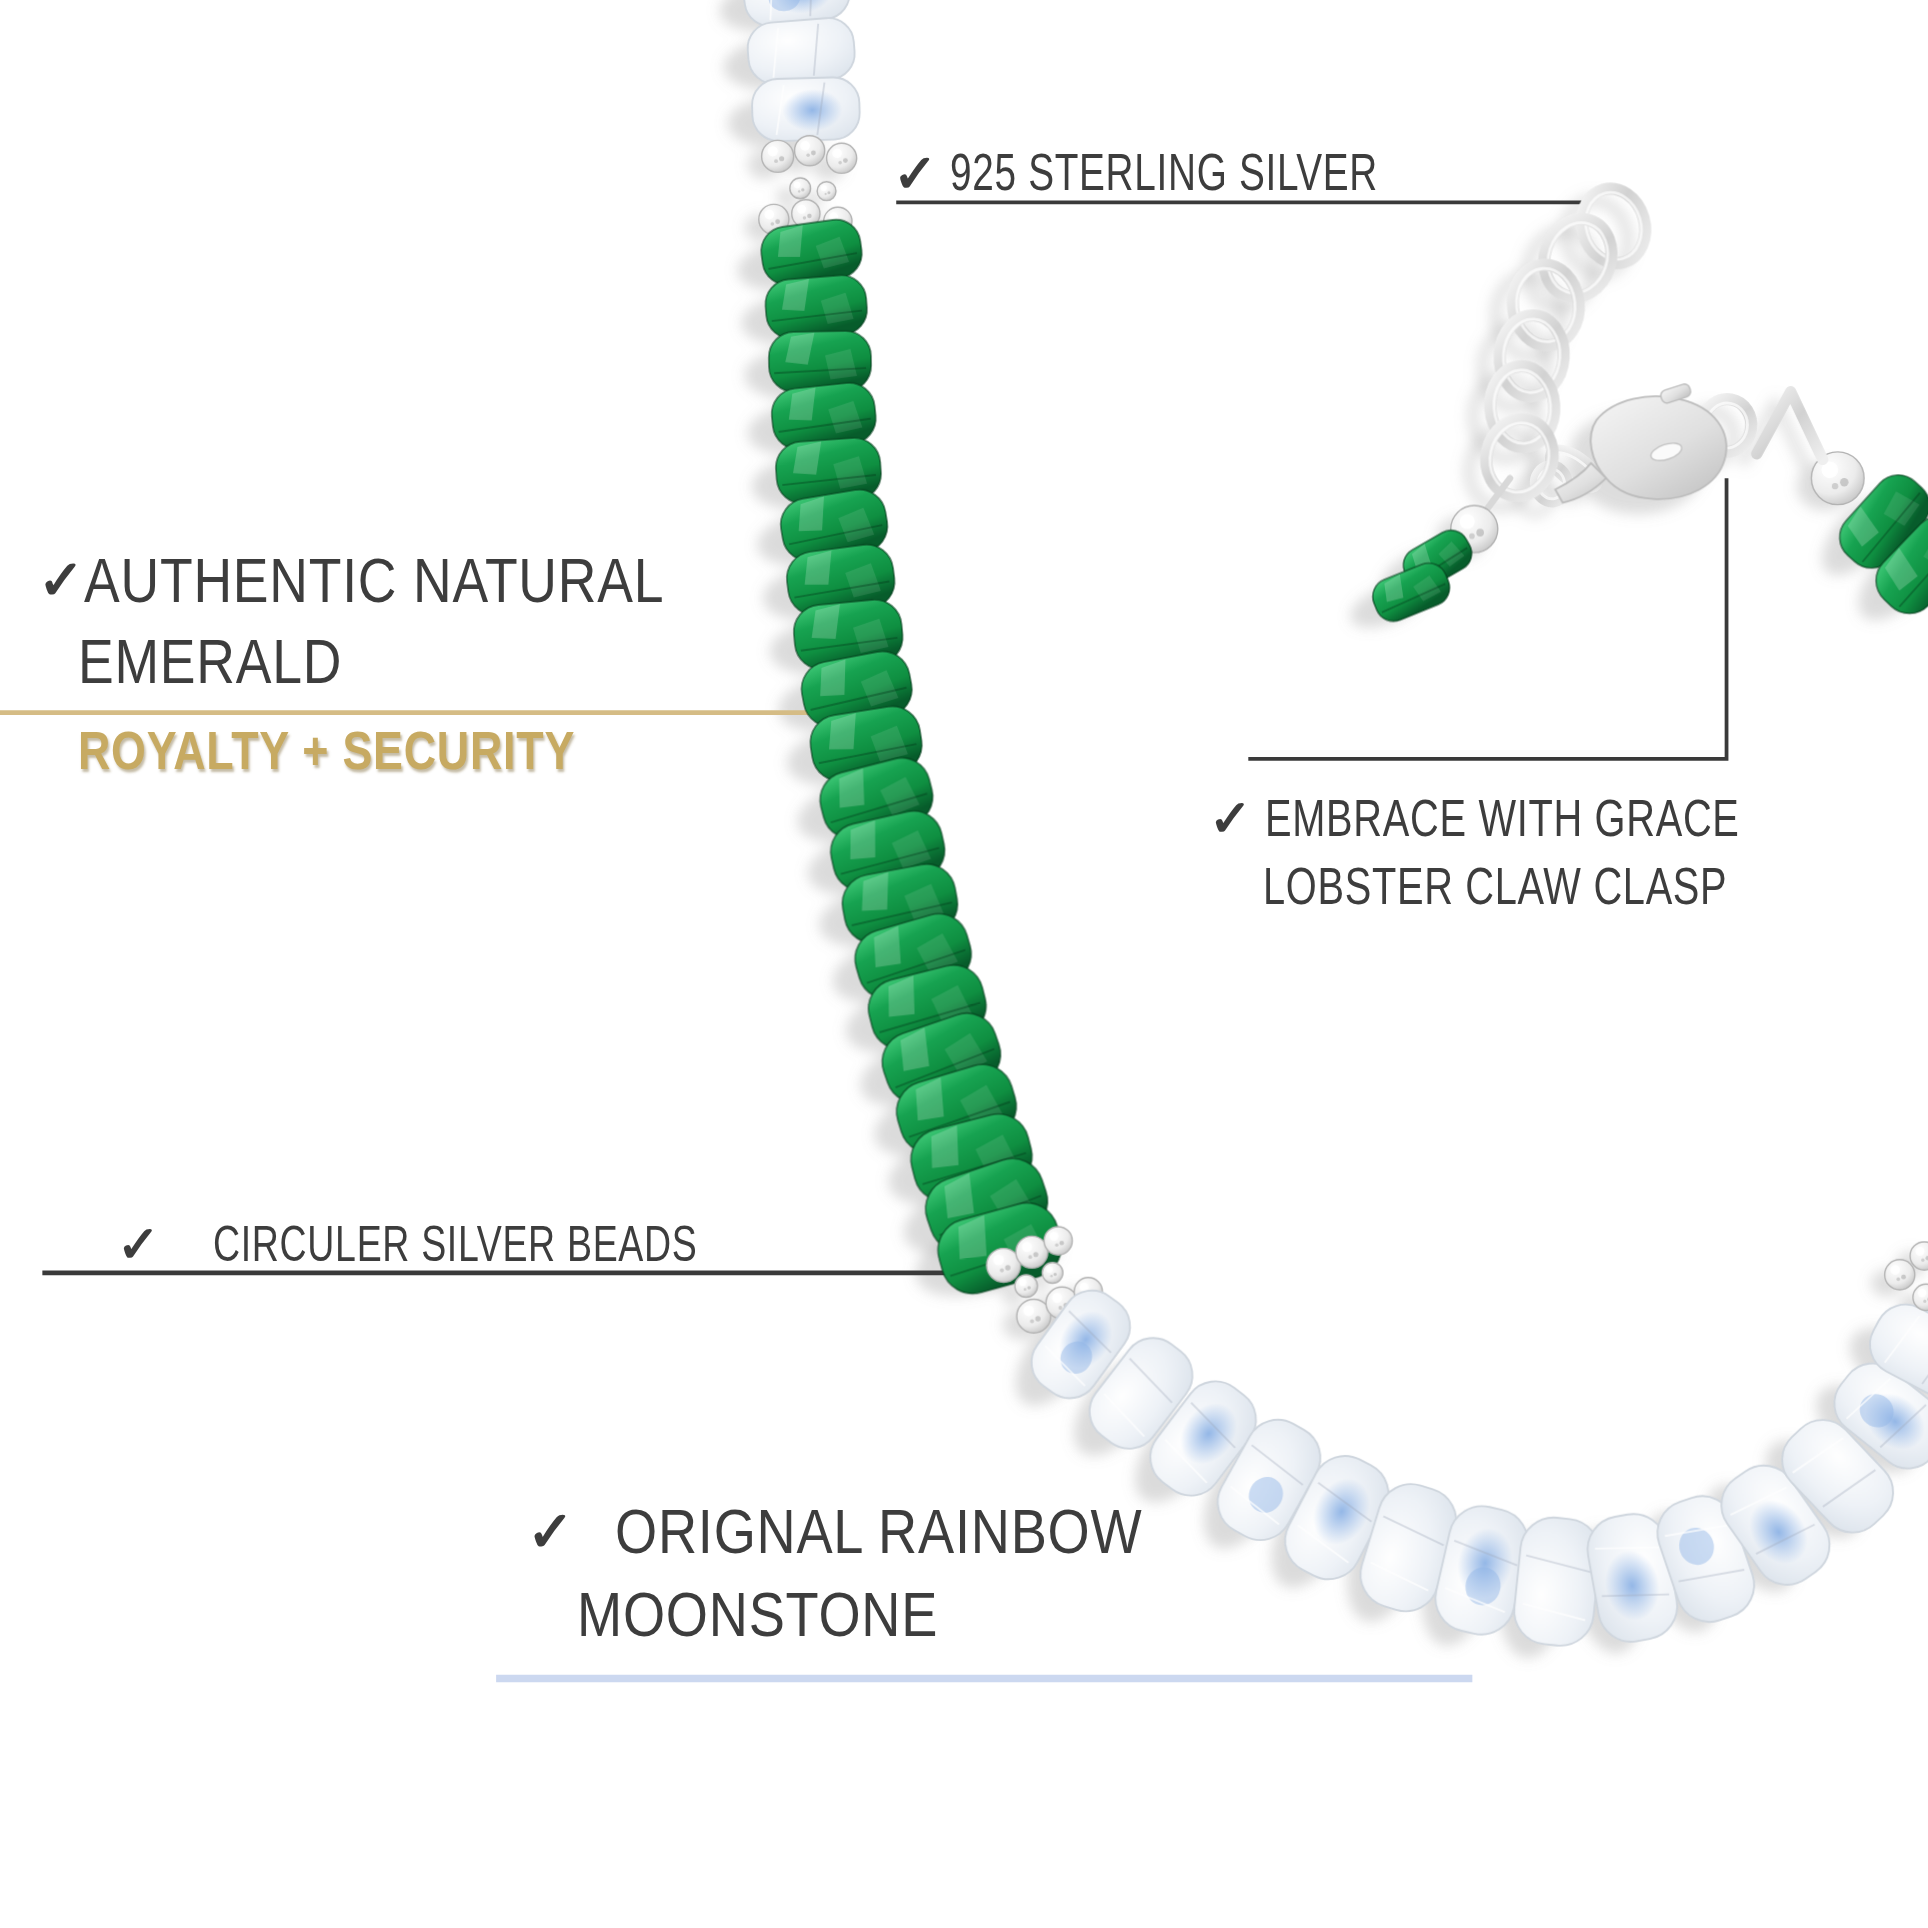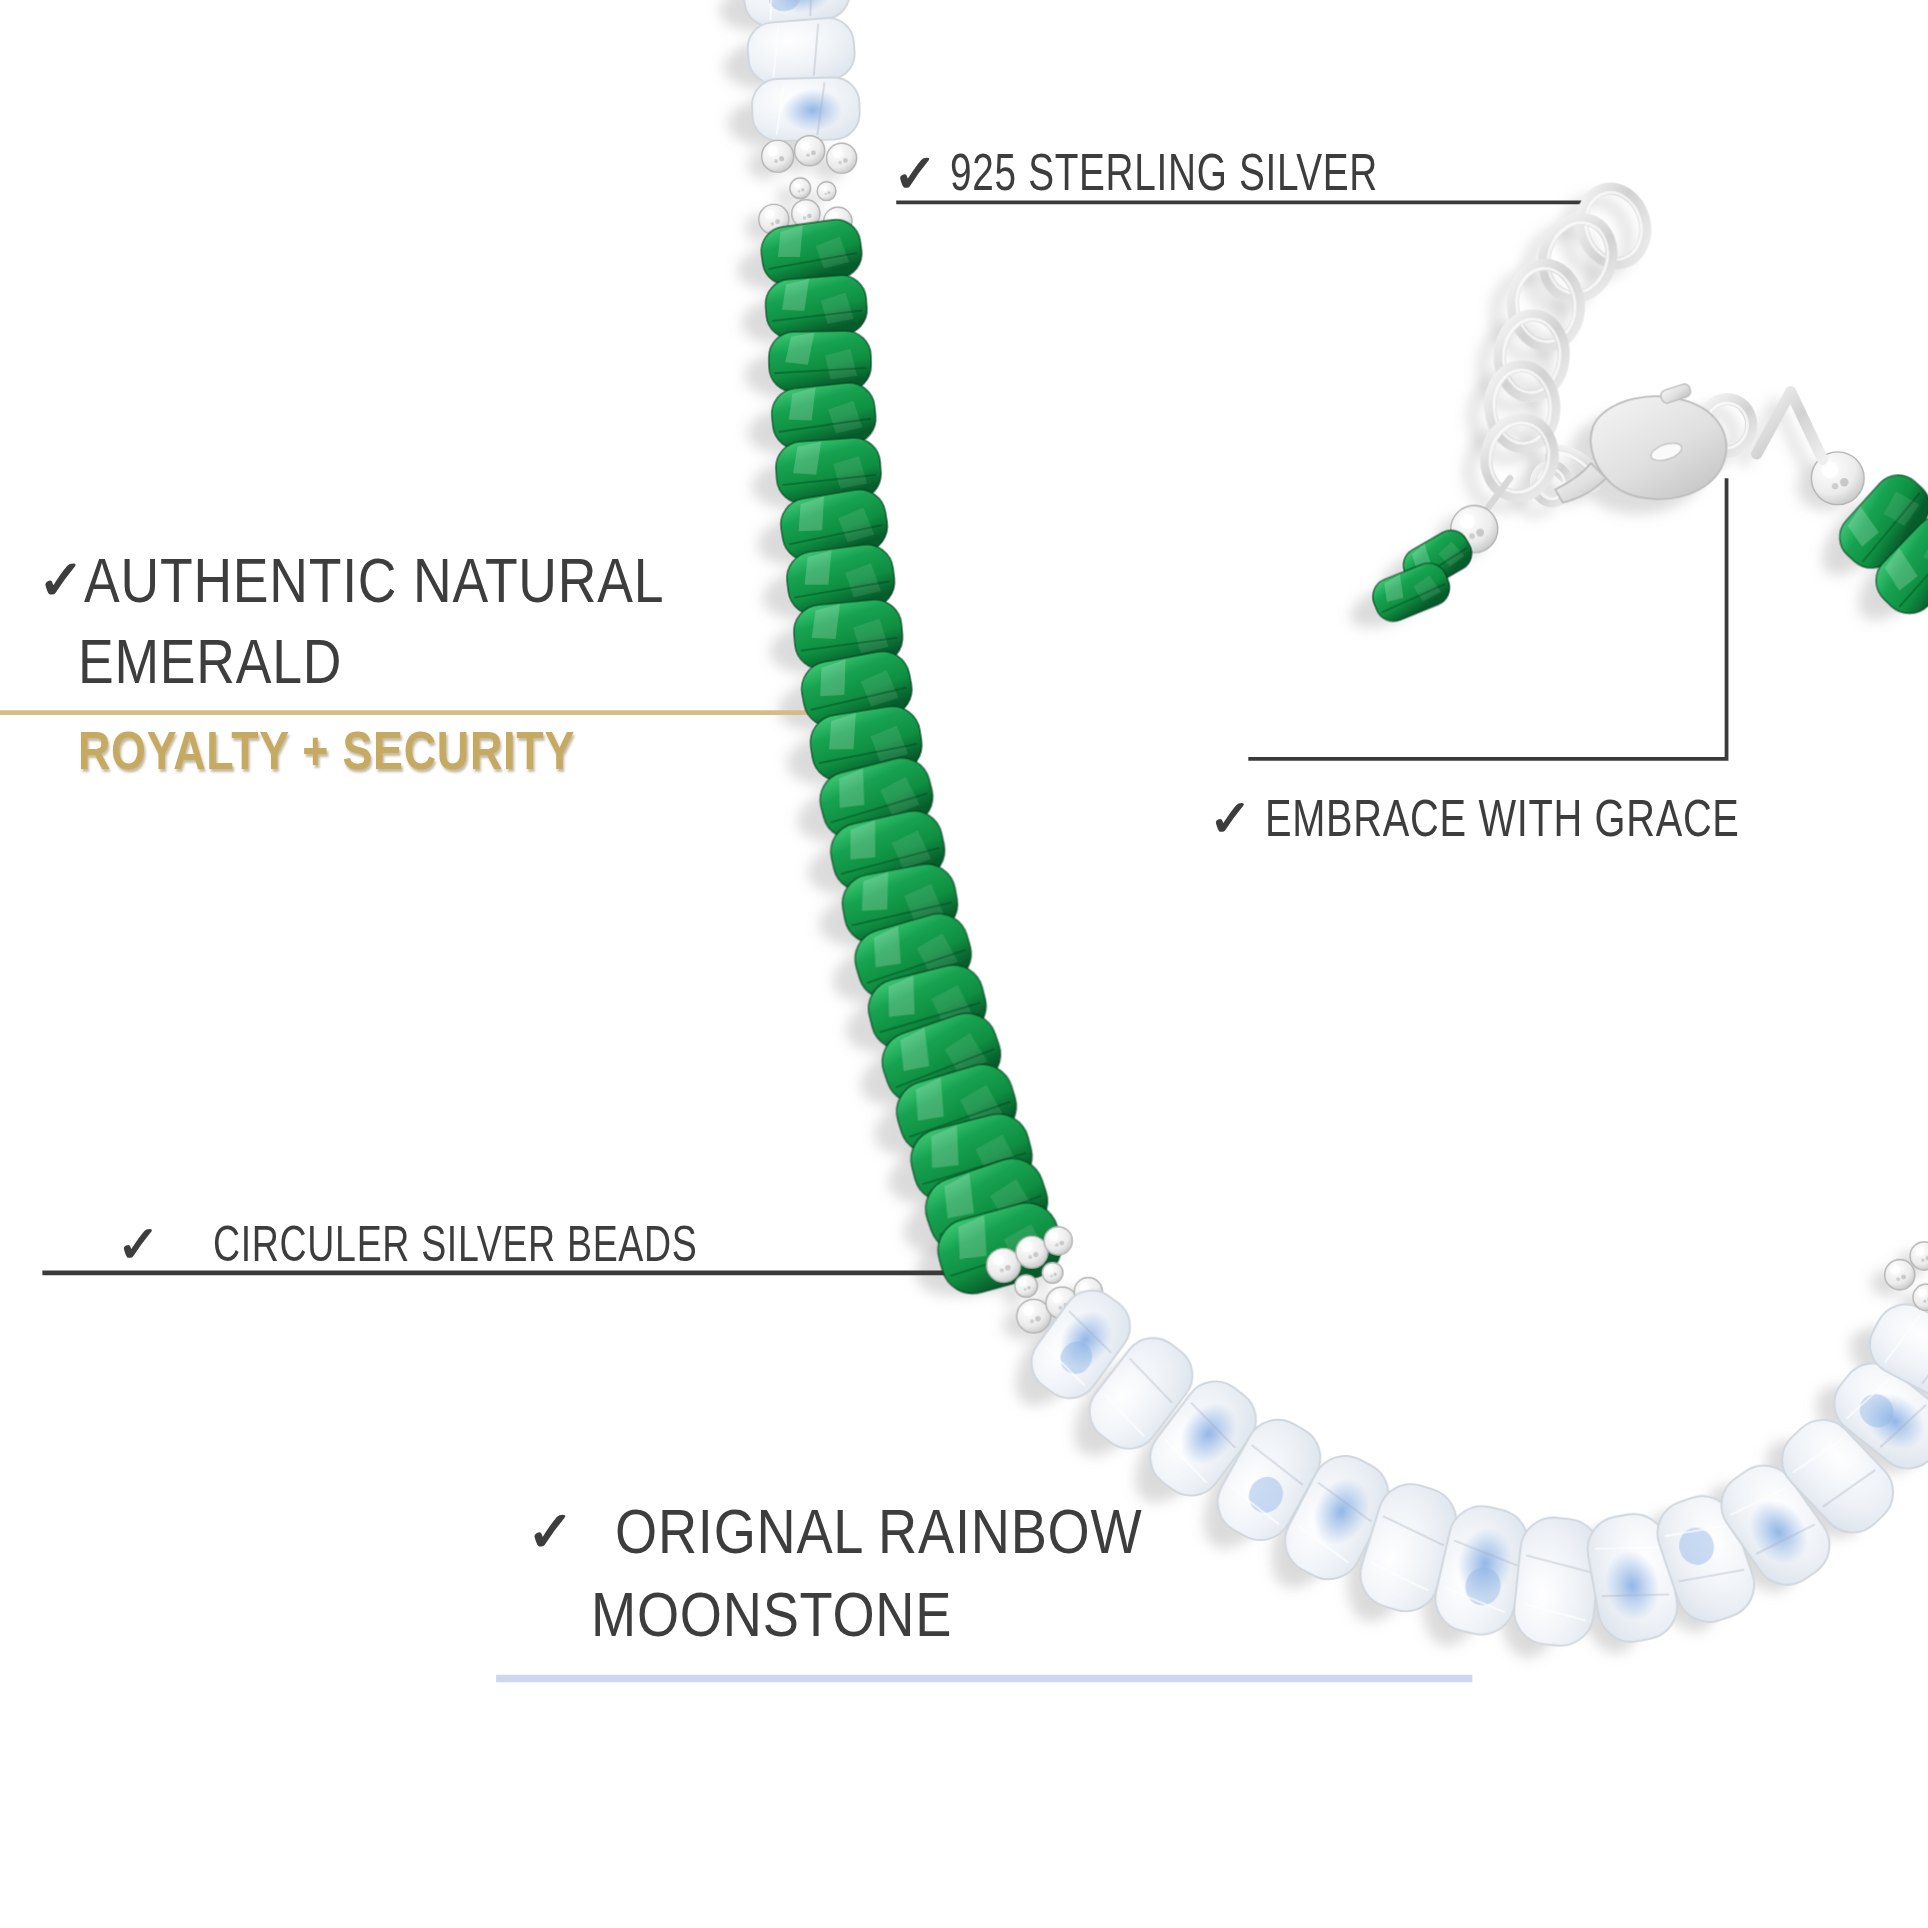--- a/index.html
+++ b/index.html
@@ -37,21 +37,21 @@
 
   
   #c-circuler{left:117px;top:1215px;font-size:50px;}
   #c-circuler .check{font-size:51px;margin-right:53px;}
   #c-circuler .cond{transform:scaleX(0.75);}
 
   
   #c-moonstone{left:527px;top:1490px;font-size:63px;line-height:83px;}
   #c-moonstone .check{font-size:56px;margin-right:41px;}
   #c-moonstone .cond{transform:scaleX(0.86);}
-  #c-moonstone .l2{margin-left:64px;}
+  #c-moonstone .l2{margin-left:50px;}
   #c-compassion{left:550px;top:1734px;font-size:73px;font-weight:bold;color:var(--blue-text,#cdd9f2);}
   #c-compassion .cond{transform:scaleX(0.71);text-shadow:2.8px 3.8px 3.8px rgba(150,158,172,0.5);}
 </style>
 </head>
 <body style="--text: #3d3d3d; --gold-text: #c7aa62; --blue-text: #cdd9f2;">
 
 <div class="stage">
 
   <svg id="art" width="1928" height="1928" viewBox="0 0 2048 2048">
 <defs>
@@ -550,20 +550,23 @@
   </div>
   <div class="callout" id="c-royalty">
     <span class="cond">ROYALTY + SECURITY</span>
   </div>
 
   <div class="callout" id="c-clasp">
     <div class="row">
       <span class="check">✓</span>
       <span class="cond">EMBRACE WITH GRACE</span>
     </div>
+    <div class="l2">
+      <span class="cond">LOBSTER CLAW CLASP</span>
+    </div>
   </div>
 
   <div class="callout row" id="c-circuler">
     <span class="check">✓</span>
     <span class="cond">CIRCULER SILVER BEADS</span>
   </div>
 
   <div class="callout" id="c-moonstone">
     <div class="row">
       <span class="check">✓</span>

